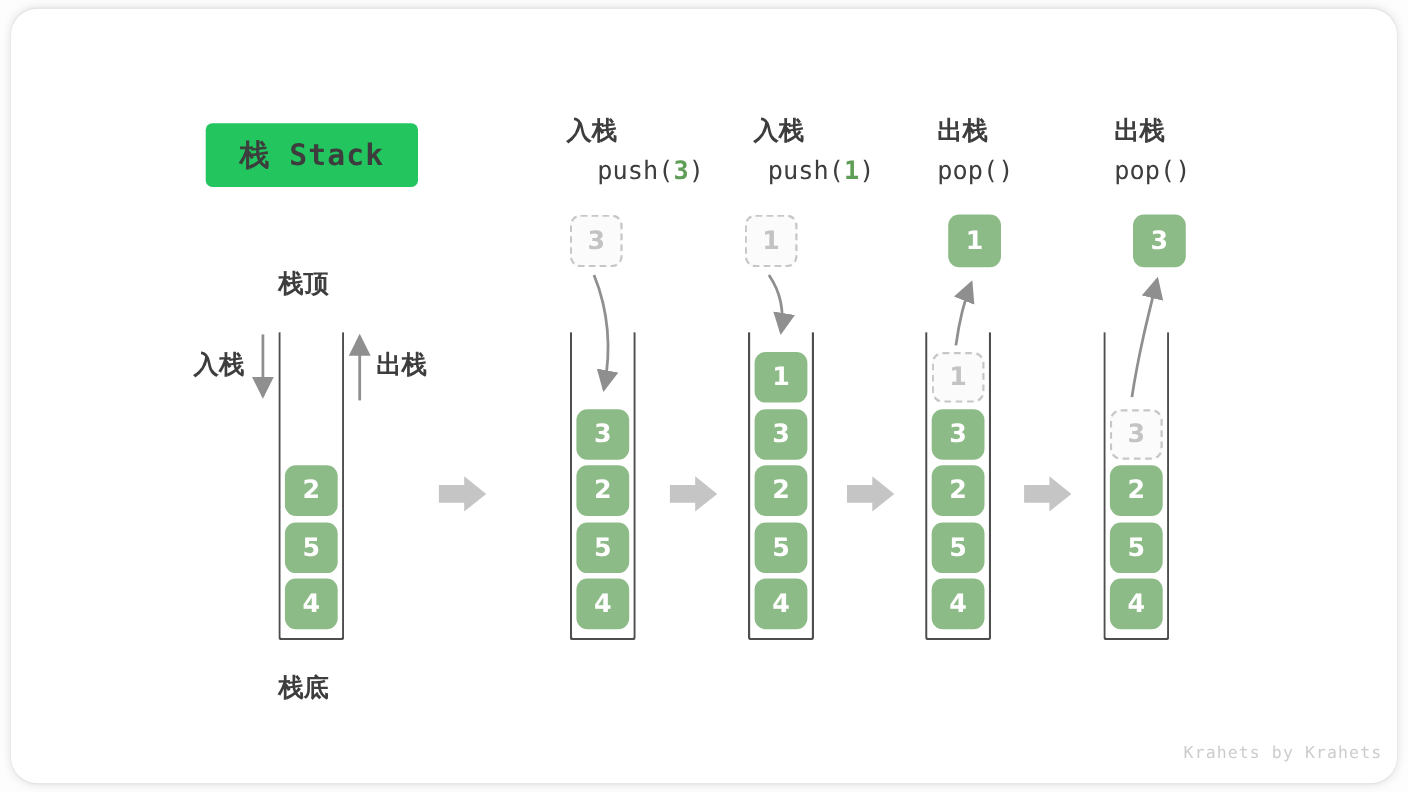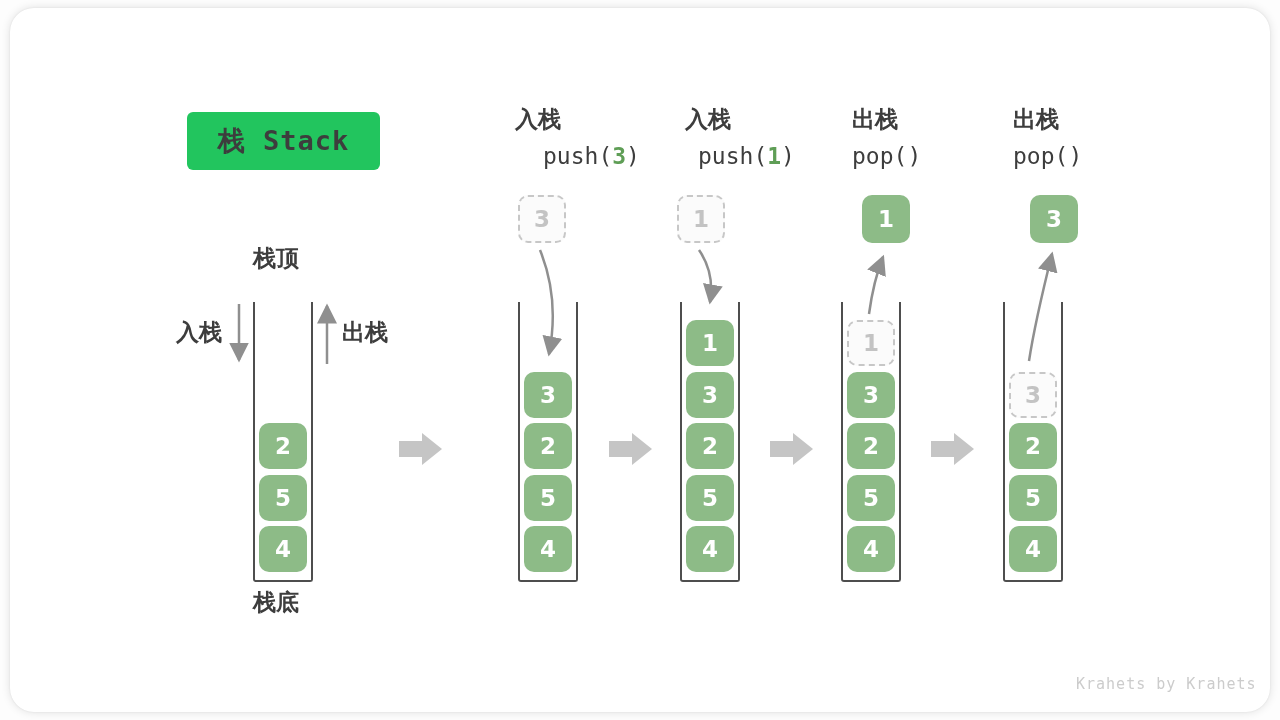--- a/index.html
+++ b/index.html
@@ -65,21 +65,21 @@
     <path d="M609,441 h23 v-8 l20,16 l-20,16 v-8 h-23 z" fill="#c5c5c5"></path>
     <path d="M770,441 h23 v-8 l20,16 l-20,16 v-8 h-23 z" fill="#c5c5c5"></path>
     <path d="M931,441 h23 v-8 l20,16 l-20,16 v-8 h-23 z" fill="#c5c5c5"></path>
   </svg>
 
   <div class="title-box">
     <span>栈 Stack</span>
   </div>
 
   <div class="zh-label centered60" style="left:253px; top:244px;">栈顶</div>
-  <div class="zh-label centered60" style="left:253px; top:588px;">栈底</div>
+  <div class="zh-label centered60" style="left:253px; top:612px;">栈底</div>
   <div class="zh-label" style="left:176px; top:318px;">入栈</div>
   <div class="zh-label" style="left:342px; top:318px;">出栈</div>
 
   <div class="op-label" style="left:515px; top:105px;">入栈</div>
   <div class="op-code" style="left:515px; top:142px;margin-left:28px;"><span>push(</span><span class="val">3</span><span>)</span></div>
 
   <div class="op-label" style="left:685px; top:105px;">入栈</div>
   <div class="op-code" style="left:698px; top:142px;"><span>push(</span><span class="val">1</span><span>)</span></div>
 
   <div class="op-label" style="left:852px; top:105px;">出栈</div>

